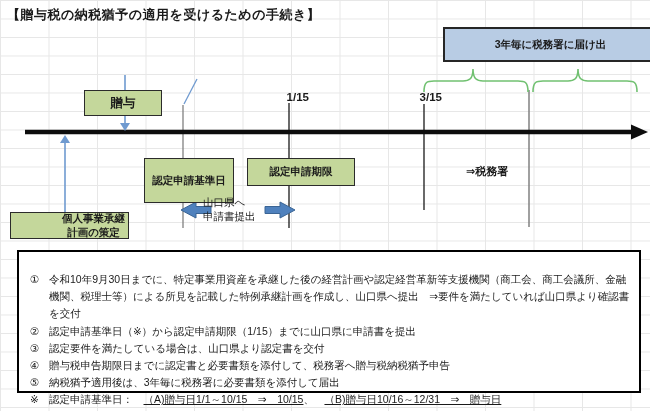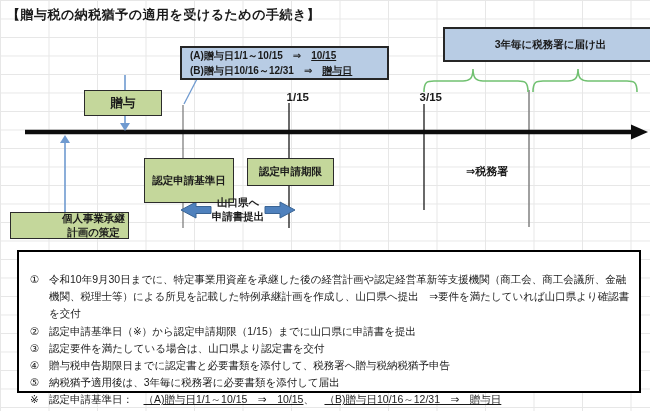--- a/index.html
+++ b/index.html
@@ -38,25 +38,25 @@
     font-size:10.5px; line-height:15px; font-weight:600;
     flex-direction:column;
   }
   .u { text-decoration:underline; }
 
   .tl-label { position:absolute; top:91px; width:40px; text-align:right; font-weight:bold; font-size:11.5px; }
   #label-1-15 { left:269px; }
   #label-3-15 { left:402px; }
 
   #box-base-date    { left:144px; top:158px; width:90px; height:45px; font-size:10.5px; }
-  #box-app-deadline { left:247px; top:158px; width:87px; height:28px; font-size:10.5px; }
+  #box-app-deadline { left:247px; top:158px; width:108px; height:28px; font-size:10.5px; }
   #box-tax-deadline { left:381px; top:158px; width:85px; height:28px; font-size:10.5px; }
   #tax-office { left:466px; top:164px; font-size:11px; font-weight:600; white-space:nowrap; }
 
-  #submit-pref { left:203px; top:196px; width:70px; text-align:center; font-size:10.5px; line-height:13.5px; font-weight:700; }
+  #submit-pref { left:203px; top:196px; width:70px; text-align:left; font-size:10.5px; line-height:13.5px; font-weight:400; }
   #succession-box { left:10px; top:212px; width:119px; height:27px; font-size:10.5px;padding-left:48px; }
 
   #notes-box {
     left:17px; top:250px; width:624px; height:143px;
     background:#ffffff; border:2px solid #000000;
     padding:19px 8px 0 10px;
     font-size:10.5px; line-height:17.2px;
   }
   .note-row { display:flex; }
   .note-marker { width:20px; flex:0 0 20px; text-align:left; padding-left:1px; }
@@ -91,26 +91,20 @@
     <polygon points="295,210 280,202 280,206.5 265,206.5 265,213.5 280,213.5 280,218" fill="#4f81bd" stroke="#3a6494" stroke-width="1"></polygon>
 
     <path d="M424,92 C424,82 427,81 434,81 L463,81 C469,81 473,79 473,69 C473,79 477,81 483,81 L518,81 C525,81 528,82 528,92" fill="none" stroke="#71c171" stroke-width="1.6"></path>
     <path d="M533,92 C533,82 536,81 543,81 L568,81 C574,81 578,79 578,69 C578,79 582,81 588,81 L627,81 C634,81 637,82 637,92" fill="none" stroke="#71c171" stroke-width="1.6"></path>
   </svg>
 
   <div id="gift-box" class="box green">
     <span>贈与</span>
   </div>
 
-  <div id="gift-date-note" class="box blue">
-    <div>
-      <div><span>(A)贈与日1/1～10/15　⇒　</span><span class="u">10/15</span></div>
-      <div><span>(B)贈与日10/16～12/31　⇒　</span><span class="u">贈与日</span></div>
-    </div>
-  </div>
 
   <div id="renewal-note" class="box blue">
     <div>3年毎に税務署に届け出</div>
   </div>
 
   <div id="label-1-15" class="tl-label">1/15</div>
   <div id="label-3-15" class="tl-label">3/15</div>
 
   <div id="box-base-date" class="box green">
     <span>認定申請基準日</span>

